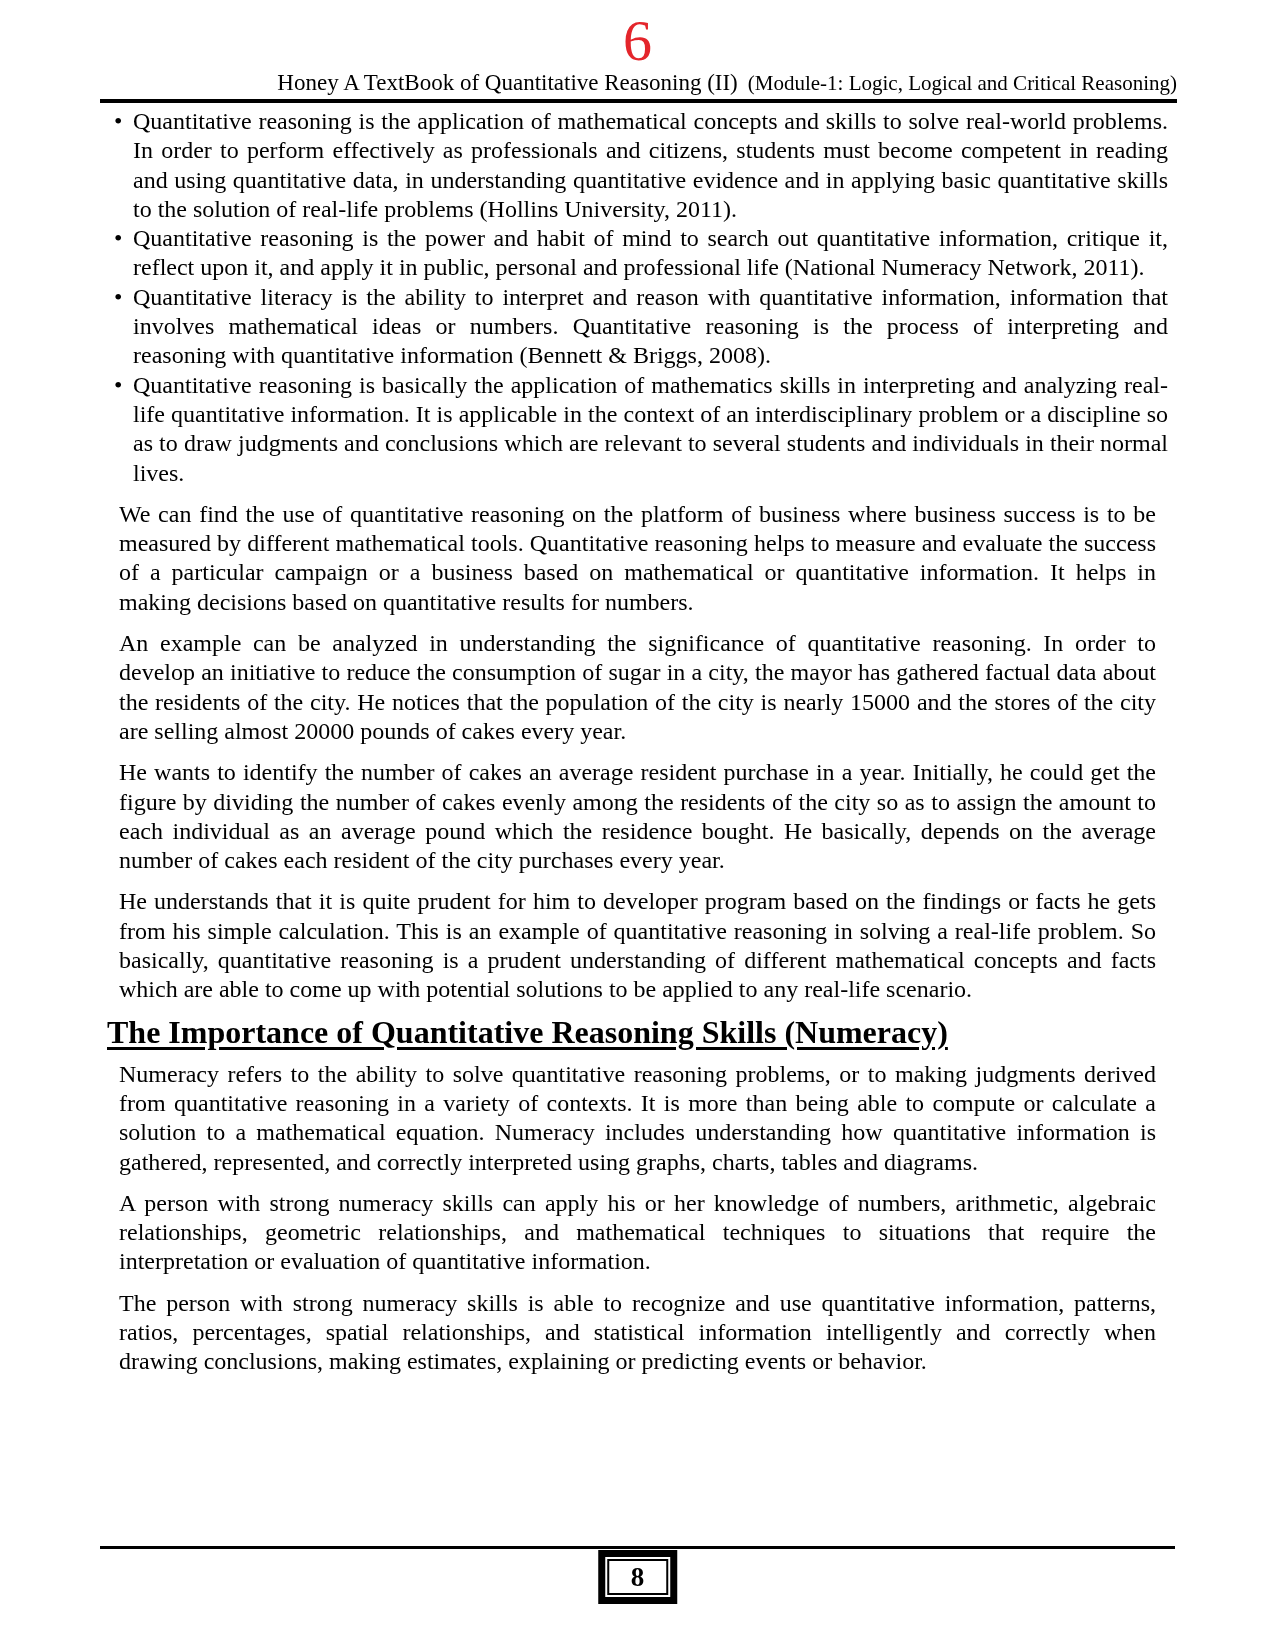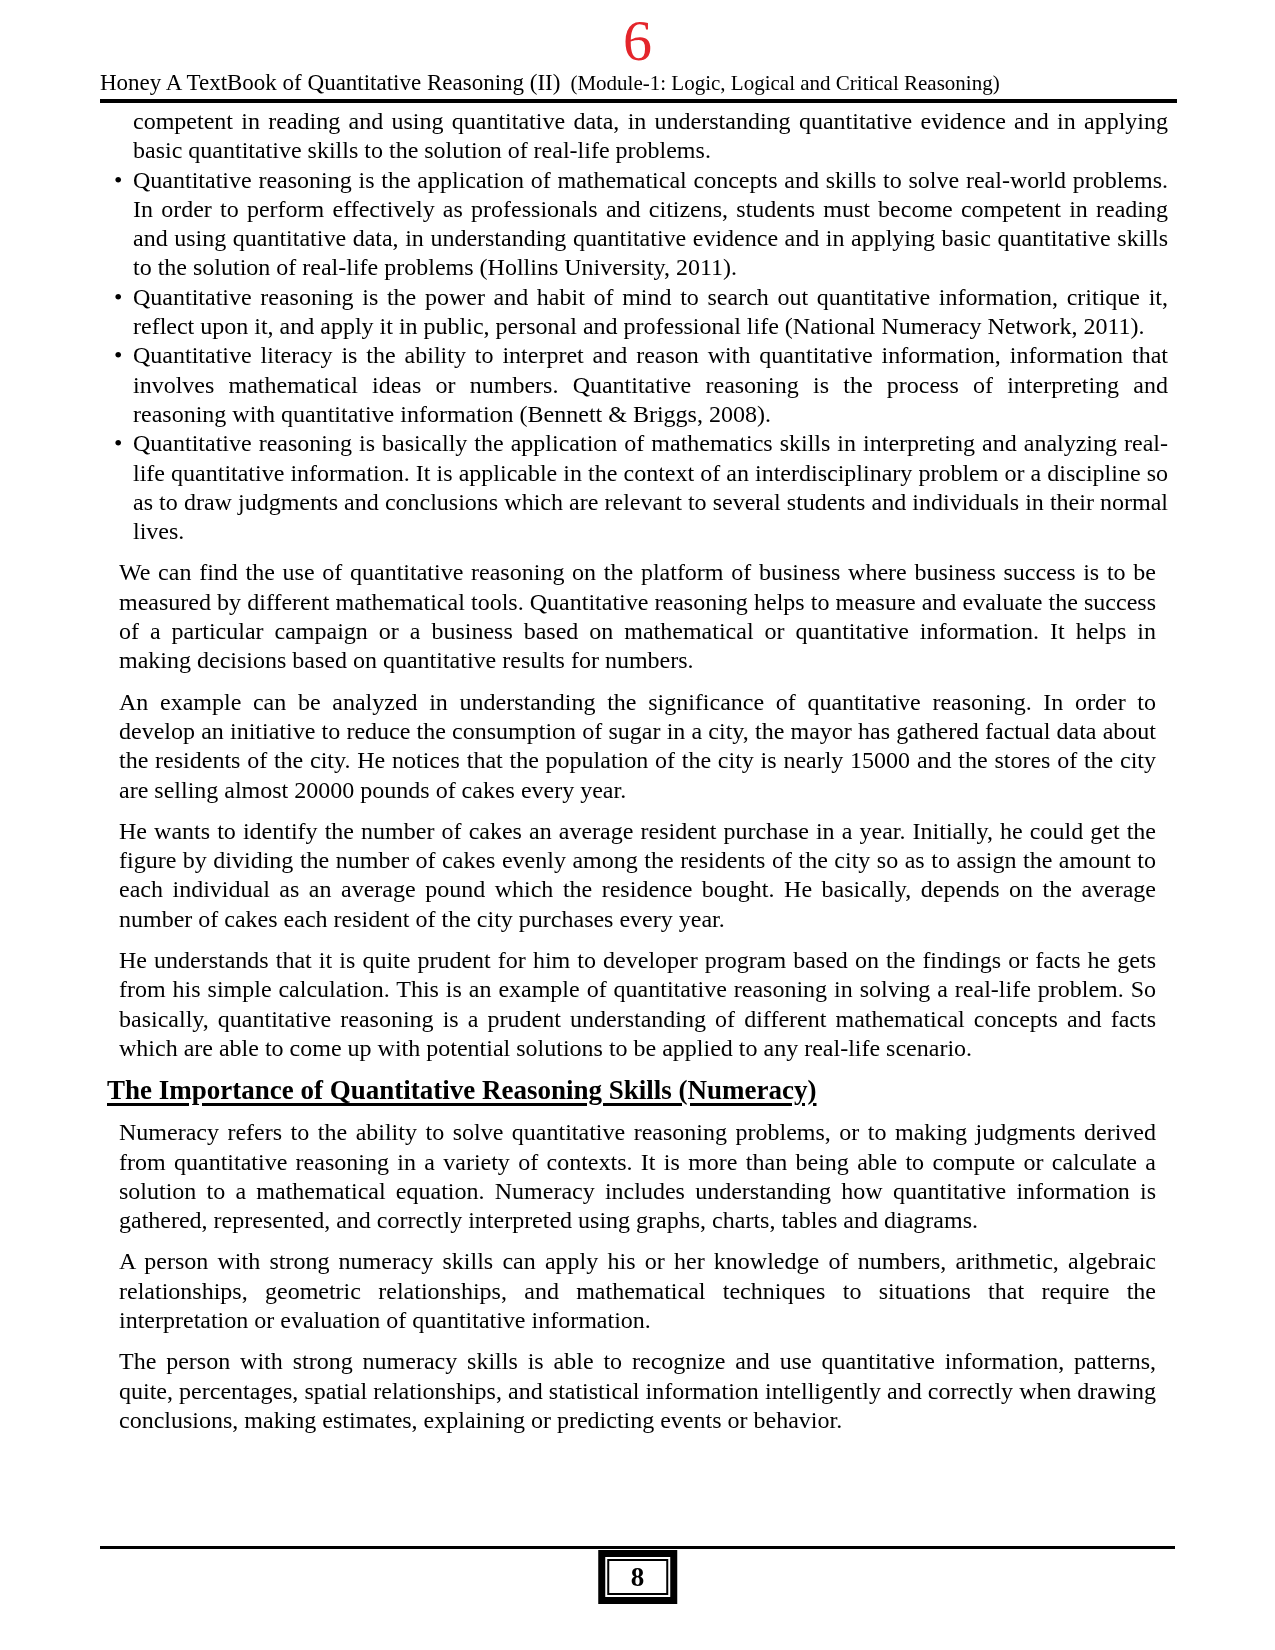--- a/index.html
+++ b/index.html
@@ -18,20 +18,21 @@
   }
   .chapter-num {
     text-align: center;
     font-size: 58px;
     line-height: 58px;
     padding-top: 12px;
     font-weight: normal;
   }
   .header {
     margin: 0 98px 0 100px;
+    text-align: right;
     border-bottom: 4px solid #000000;
     padding-bottom: 3px;
     white-space: nowrap;
   }
   .header-title {
     font-size: 23px;
   }
   .header-module {
     font-size: 21px;
     margin-left: 6px;
@@ -61,21 +62,21 @@
     position: absolute;
     left: 7px;
     top: 0;
   }
   p.body-para {
     margin: 12px;
     text-align: justify;
   }
   h2.section-heading {
     margin: 0;
-    font-size: 27px;
+    font-size: 32px;
     line-height: 31px;
     font-weight: bold;
     text-decoration: underline;
     text-decoration-thickness: 3px;
     text-underline-offset: 4px;
     text-align: left;
   }
   .footer-rule {
     position: absolute;
     left: 100px;
@@ -108,21 +109,20 @@
 
   <div class="chapter-num" style="color: rgb(228, 37, 43);">6</div>
 
   <div class="header">
     <span class="header-title">Honey A TextBook of Quantitative Reasoning (II)</span>
     <span class="header-module">(Module-1: Logic, Logical and Critical Reasoning)</span>
   </div>
 
   <div class="content">
 
-    <p class="cont-para">competent in reading and using quantitative data, in understanding quantitative evidence and in applying basic quantitative skills to the solution of real-life problems.</p>
 
     <ul class="bullets">
       <li>
         <span class="bullet-marker">•</span><span>Quantitative reasoning is the application of mathematical concepts and skills to solve real-world problems. In order to perform effectively as professionals and citizens, students must become competent in reading and using quantitative data, in understanding quantitative evidence and in applying basic quantitative skills to the solution of real-life problems (Hollins University, 2011).</span>
       </li>
       <li>
         <span class="bullet-marker">•</span><span>Quantitative reasoning is the power and habit of mind to search out quantitative information, critique it, reflect upon it, and apply it in public, personal and professional life (National Numeracy Network, 2011).</span>
       </li>
       <li>
         <span class="bullet-marker">•</span><span>Quantitative literacy is the ability to interpret and reason with quantitative information, information that involves mathematical ideas or numbers. Quantitative reasoning is the process of interpreting and reasoning with quantitative information (Bennett &amp; Briggs, 2008).</span>
@@ -134,21 +134,21 @@
 
     <p class="body-para">We can find the use of quantitative reasoning on the platform of business where business success is to be measured by different mathematical tools. Quantitative reasoning helps to measure and evaluate the success of a particular campaign or a business based on mathematical or quantitative information. It helps in making decisions based on quantitative results for numbers.</p>
     <p class="body-para">An example can be analyzed in understanding the significance of quantitative reasoning. In order to develop an initiative to reduce the consumption of sugar in a city, the mayor has gathered factual data about the residents of the city. He notices that the population of the city is nearly 15000 and the stores of the city are selling almost 20000 pounds of cakes every year.</p>
     <p class="body-para">He wants to identify the number of cakes an average resident purchase in a year. Initially, he could get the figure by dividing the number of cakes evenly among the residents of the city so as to assign the amount to each individual as an average pound which the residence bought. He basically, depends on the average number of cakes each resident of the city purchases every year.</p>
     <p class="body-para">He understands that it is quite prudent for him to developer program based on the findings or facts he gets from his simple calculation. This is an example of quantitative reasoning in solving a real-life problem. So basically, quantitative reasoning is a prudent understanding of different mathematical concepts and facts which are able to come up with potential solutions to be applied to any real-life scenario.</p>
 
     <h2 class="section-heading">The Importance of Quantitative Reasoning Skills (Numeracy)</h2>
 
     <p class="body-para">Numeracy refers to the ability to solve quantitative reasoning problems, or to making judgments derived from quantitative reasoning in a variety of contexts. It is more than being able to compute or calculate a solution to a mathematical equation.  Numeracy includes understanding how quantitative information is gathered, represented, and correctly interpreted using graphs, charts, tables and diagrams.</p>
     <p class="body-para">A person with strong numeracy skills can apply his or her knowledge of numbers, arithmetic, algebraic relationships, geometric relationships, and mathematical techniques to situations that require the interpretation or evaluation of quantitative information.</p>
-    <p class="body-para">The person with strong numeracy skills is able to recognize and use quantitative information, patterns, quite, percentages, spatial relationships, and statistical information intelligently and correctly when drawing conclusions, making estimates, explaining or predicting events or behavior.</p>
+    <p class="body-para">The person with strong numeracy skills is able to recognize and use quantitative information, patterns, ratios, percentages, spatial relationships, and statistical information intelligently and correctly when drawing conclusions, making estimates, explaining or predicting events or behavior.</p>
 
   </div>
 
   <div class="footer-rule"></div>
 
   <div class="page-box">
     <div class="page-box-inner">8</div>
   </div>
 
 </div>

